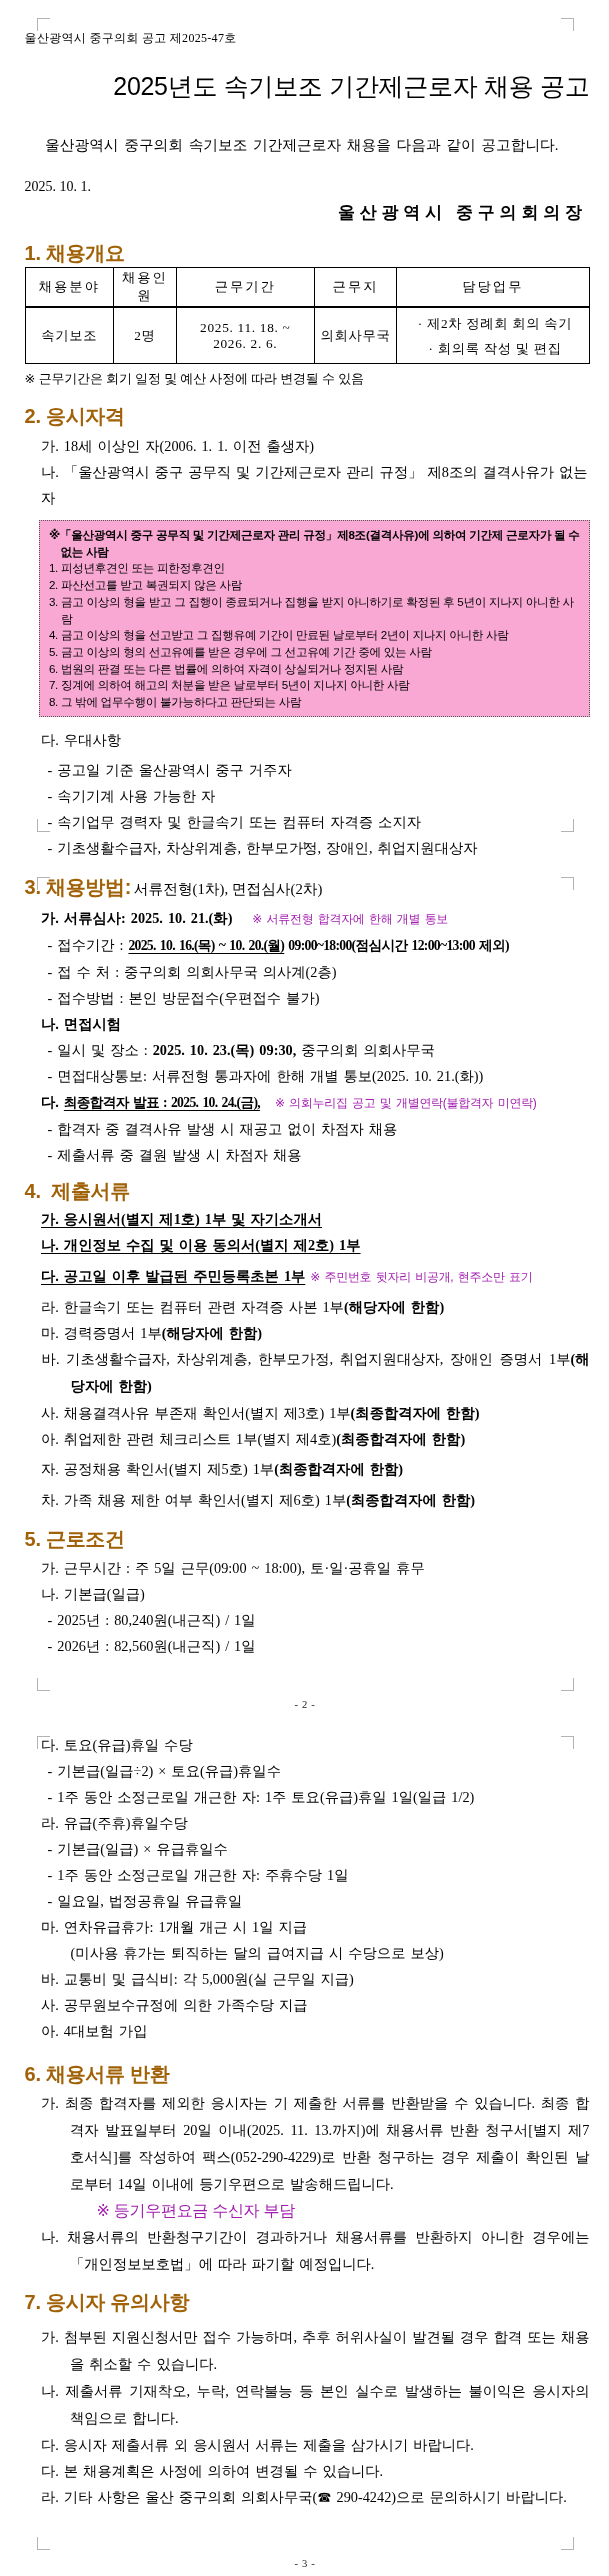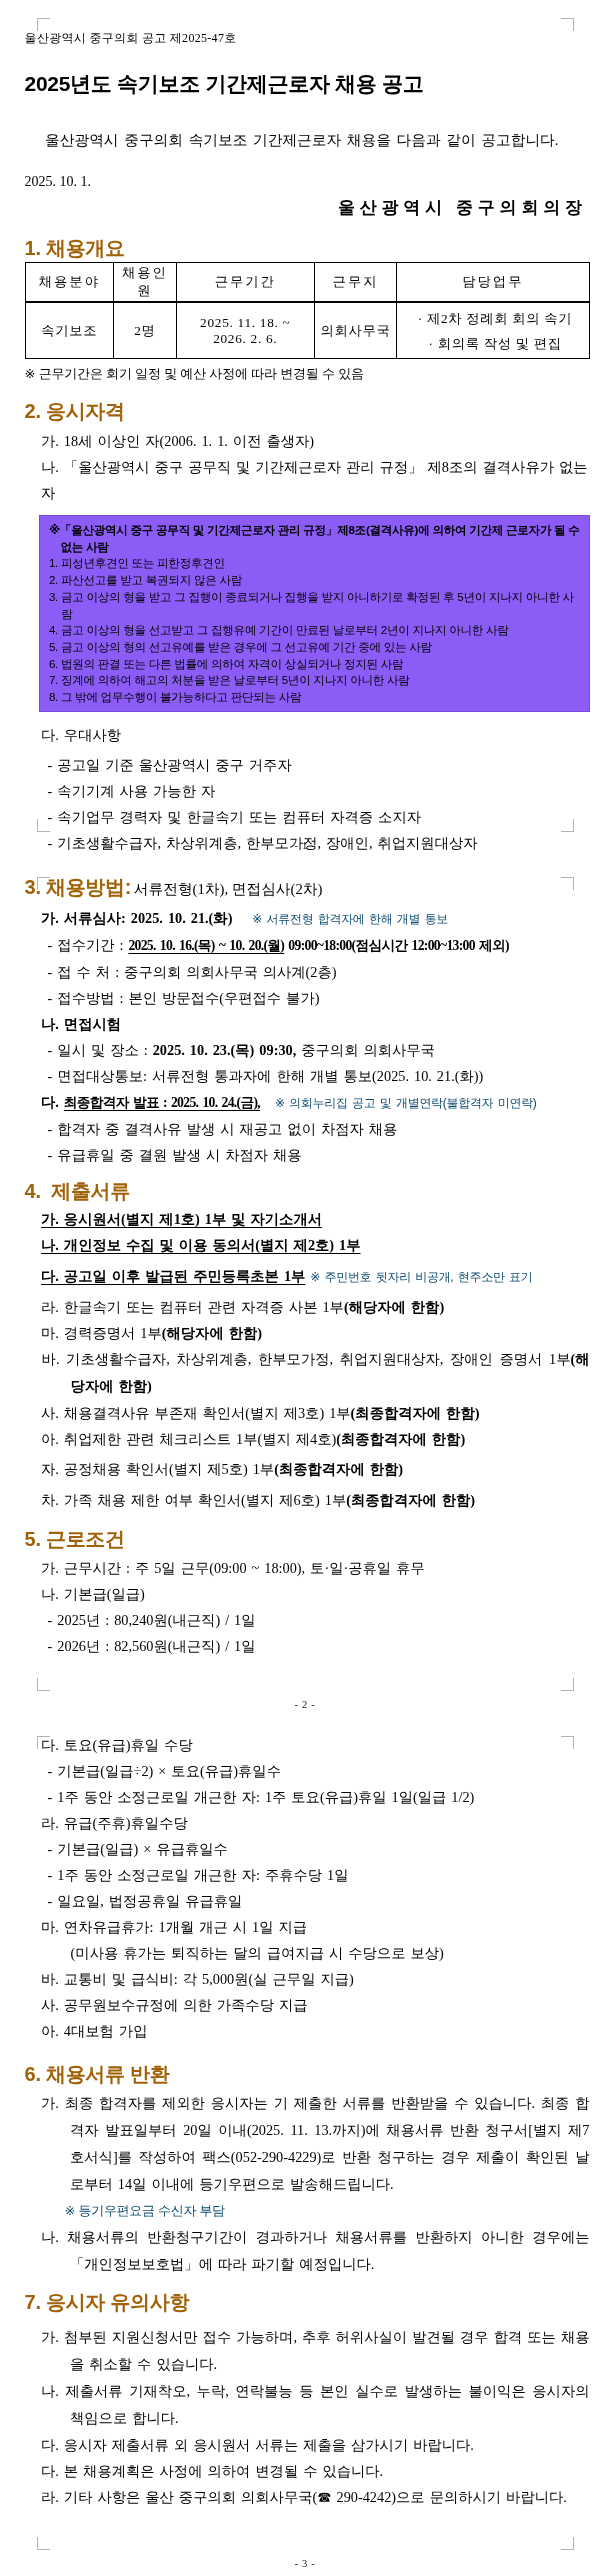--- a/index.html
+++ b/index.html
@@ -20,43 +20,43 @@
   .head-tail{font-family:"Liberation Serif","DejaVu Serif",serif;font-weight:400;
              font-size:14.7px;color:#000;letter-spacing:0;}
   
   .line{font-size:14.3px;line-height:26px;word-spacing:1.4px;}
   .lvl1{margin-left:16.4px;}
   .lvl2{margin-left:23px;}
   .b{font-weight:700;}
   .u{text-decoration:underline;text-underline-offset:2.7px;text-decoration-thickness:1px;}
   .narrow{letter-spacing:-0.7px;font-size:13.7px;}
   .note{font-family:"Liberation Sans","DejaVu Sans",sans-serif;font-size:12px;
-        font-weight:400;color:#0c4a6e;letter-spacing:-0.3px;}
+        font-weight:400;color:#a21caf;letter-spacing:-0.3px;}
   .hang{padding-left:46px;text-indent:-29px;text-align:justify;line-height:27px;
         font-size:14.3px;word-spacing:1.4px;margin-left:0;}
   
   .notice-no{padding-top:30px;font-size:12px;letter-spacing:0.3px;}
-  .doc-title{margin-top:23px;text-align:left;font-family:"Liberation Sans","DejaVu Sans",sans-serif;
-             font-weight:700;font-size:21px;letter-spacing:-0.3px;}
+  .doc-title{margin-top:23px;text-align:right;font-family:"Liberation Sans","DejaVu Sans",sans-serif;
+             font-weight:400;font-size:25px;letter-spacing:-0.3px;}
   .intro{margin-top:27px;font-size:14.7px;line-height:31px;text-align:justify;
          text-indent:20.5px;word-spacing:2px;}
   .ann-date{margin-top:18px;text-align:left;font-size:14px;}
   .signer{margin-top:5.5px;text-align:right;padding-right:2.7px;font-size:17px;
           font-weight:700;letter-spacing:4.8px;}
   
   table.recruit{width:100%;border-collapse:collapse;border:1.4px solid #000;margin-top:4.1px;}
   table.recruit th{font-weight:400;border:0.7px solid #000;border-top:1.4px solid #000;
      border-bottom:2px solid #000;height:22.5px;font-size:13.3px;letter-spacing:2px;}
   table.recruit td{border:0.7px solid #000;border-bottom:1.4px solid #000;height:53px;
      font-size:13.3px;text-align:center;letter-spacing:0.7px;}
   td.duties{text-align:left;padding-left:5.5px;line-height:25px;letter-spacing:0;}
   .s1-note{margin-top:6.1px;font-family:"Liberation Sans","DejaVu Sans",sans-serif;
            font-size:13px;letter-spacing:-0.2px;}
   
-  .box{margin:9px 0 0 14.3px;border:1.4px dotted #555;background:#8b5cf6;
+  .box{margin:9px 0 0 14.3px;border:1.4px dotted #555;background:#f9a8d4;
        padding:5.5px 6.8px 5.5px 9px;font-family:"Liberation Sans","DejaVu Sans",sans-serif;
        font-size:11.6px;line-height:16.7px;letter-spacing:-0.3px;}
   .box-title{font-weight:700;padding-left:11.6px;text-indent:-11.6px;}
   .box-item{padding-left:12.3px;text-indent:-12.3px;}
   .mt6{margin-top:4.1px}.mt8{margin-top:5.5px}.mt10{margin-top:6.8px}
   .mt14{margin-top:9.6px}.mt20{margin-top:13.7px}.mt24{margin-top:16.4px}
   .mt26{margin-top:18px}.mt28{margin-top:19px}.mt30{margin-top:20.5px}
   .pt20{padding-top:13.7px}.pt26{padding-top:18px}
 </style>
 </head>
@@ -163,21 +163,21 @@
     <div class="line lvl1 b">나. 면접시험</div>
     <div class="line lvl2">
       <span>- 일시 및 장소 : </span><span class="b">2025. 10. 23.(목) 09:30,</span><span> 중구의회 의회사무국</span>
     </div>
     <div class="line lvl2">- 면접대상통보: 서류전형 통과자에 한해 개별 통보(2025. 10. 21.(화))</div>
     <div class="line lvl1">
       <span class="b">다. </span><span class="b u narrow">최종합격자 발표 : 2025. 10. 24.(금),</span>&nbsp;&nbsp;
       <span class="note">※ 의회누리집 공고 및 개별연락(불합격자 미연락)</span>
     </div>
     <div class="line lvl2">- 합격자 중 결격사유 발생 시 재공고 없이 차점자 채용</div>
-    <div class="line lvl2">- 유급휴일 중 결원 발생 시 차점자 채용</div>
+    <div class="line lvl2">- 제출서류 중 결원 발생 시 차점자 채용</div>
 
     <div class="sec-head mt20">4.  제출서류</div>
     <div class="line lvl1 mt6 b u">가. 응시원서(별지 제1호) 1부 및 자기소개서</div>
     <div class="line lvl1 b u">나. 개인정보 수집 및 이용 동의서(별지 제2호) 1부</div>
     <div class="line lvl1 mt8">
       <span class="b u">다. 공고일 이후 발급된 주민등록초본 1부</span>
       <span class="note">※ 주민번호 뒷자리 비공개, 현주소만 표기</span>
     </div>
     <div class="line lvl1 mt6">
       <span>라. 한글속기 또는 컴퓨터 관련 자격증 사본 1부</span><span class="b">(해당자에 한함)</span>
@@ -226,21 +226,21 @@
     <div class="line lvl2">- 1주 동안 소정근로일 개근한 자: 주휴수당 1일</div>
     <div class="line lvl2">- 일요일, 법정공휴일 유급휴일</div>
     <div class="line lvl1">마. 연차유급휴가: 1개월 개근 시 1일 지급</div>
     <div class="line" style="margin-left:46px">(미사용 휴가는 퇴직하는 달의 급여지급 시 수당으로 보상)</div>
     <div class="line lvl1">바. 교통비 및 급식비: 각 5,000원(실 근무일 지급)</div>
     <div class="line lvl1">사. 공무원보수규정에 의한 가족수당 지급</div>
     <div class="line lvl1">아. 4대보험 가입</div>
 
     <div class="sec-head mt30">6. 채용서류 반환</div>
     <div class="hang mt8" style="margin-left:16.4px;padding-left:29px;">가. 최종 합격자를 제외한 응시자는 기 제출한 서류를 반환받을 수 있습니다. 최종 합격자 발표일부터 20일 이내(2025. 11. 13.까지)에 채용서류 반환 청구서[별지 제7호서식]를 작성하여 팩스(052-290-4229)로 반환 청구하는 경우 제출이 확인된 날로부터 14일 이내에 등기우편으로 발송해드립니다.</div>
-    <div class="note" style="margin-left:40px;line-height:26px;font-size:13px;">※ 등기우편요금 수신자 부담</div>
+    <div class="note" style="margin-left:72px;line-height:26px;font-size:16px;">※ 등기우편요금 수신자 부담</div>
     <div class="hang" style="margin-left:16.4px;padding-left:29px;">나. 채용서류의 반환청구기간이 경과하거나 채용서류를 반환하지 아니한 경우에는 「개인정보보호법」에 따라 파기할 예정입니다.</div>
 
     <div class="sec-head mt20">7. 응시자 유의사항</div>
     <div class="hang mt8" style="margin-left:16.4px;padding-left:29px;margin-top:12px;">가. 첨부된 지원신청서만 접수 가능하며, 추후 허위사실이 발견될 경우 합격 또는 채용을 취소할 수 있습니다.</div>
     <div class="hang" style="margin-left:16.4px;padding-left:29px;">나. 제출서류 기재착오, 누락, 연락불능 등 본인 실수로 발생하는 불이익은 응시자의 책임으로 합니다.</div>
     <div class="line lvl1">다. 응시자 제출서류 외 응시원서 서류는 제출을 삼가시기 바랍니다.</div>
     <div class="line lvl1">다. 본 채용계획은 사정에 의하여 변경될 수 있습니다.</div>
     <div class="line lvl1">라. 기타 사항은 울산 중구의회 의회사무국(☎ 290-4242)으로 문의하시기 바랍니다.</div>
   </div>
 

